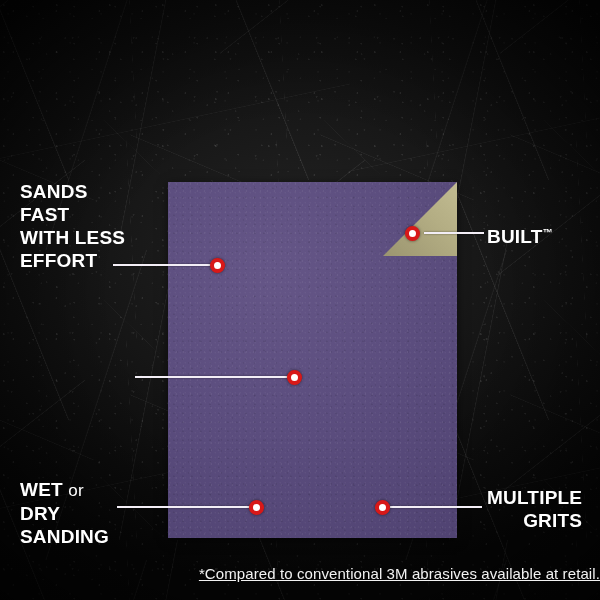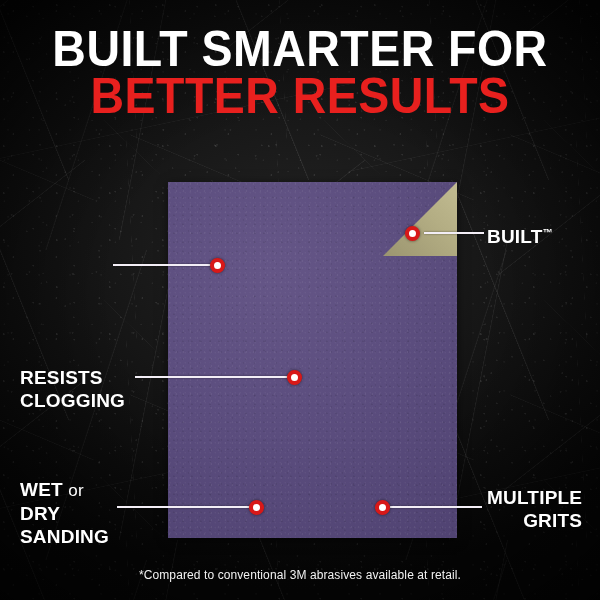--- a/index.html
+++ b/index.html
@@ -155,52 +155,51 @@
     box-sizing: border-box;
     box-shadow: 0 0 3px rgba(0,0,0,.55);
   }
 
   
   .footnote {
     position: absolute;
     left: 0;
     right: 0;
     bottom: 18px;
-    text-align: center;
+    text-align: right;
     color: #f2f2f2;
-    font-size: 12px;
+    font-size: 15px;
     font-weight: 400;
     letter-spacing: .1px;
+    text-decoration: underline;
   }
 </style>
 </head>
 <body>
 
 <div id="stage">
 
   <div class="bg-base"></div>
   <div class="bg-speckle"></div>
   <div class="bg-scratch"></div>
   <div class="bg-vignette"></div>
 
-  <div class="headline">
-    <span class="hl hl-1">BUILT SMARTER FOR</span>
-    <span class="hl hl-2">BETTER RESULTS</span>
-  </div>
 
   <div class="sheet">
     <div class="sheet-grain"></div>
     <div class="sheet-fold"></div>
   </div>
 
+  <div class="callout-label" style="left:20px; top:180px;">SANDS
+FAST
+WITH LESS
+EFFORT</div>
   <div class="leader" style="left:113px; top:264px; width:106px;"></div>
   <div class="dot" style="left:210px; top:258px;"></div>
 
-  <div class="callout-label" style="left:20px; top:366px;">RESISTS
-CLOGGING</div>
   <div class="leader" style="left:135px; top:376px; width:162px;"></div>
   <div class="dot" style="left:287px; top:370px;"></div>
 
   <div class="callout-label" style="left:20px; top:478px;"><span>WET</span> <span class="lower">or</span><br><span>DRY</span><br><span>SANDING</span></div>
   <div class="leader" style="left:117px; top:506px; width:142px;"></div>
   <div class="dot" style="left:249px; top:500px;"></div>
 
   <div class="callout-label right" style="left:487px; top:198px;"><br><span>BUILT</span><span class="tm">™</span></div>
   <div class="leader" style="left:424px; top:232px; width:60px;"></div>
   <div class="dot" style="left:405px; top:226px;"></div>

